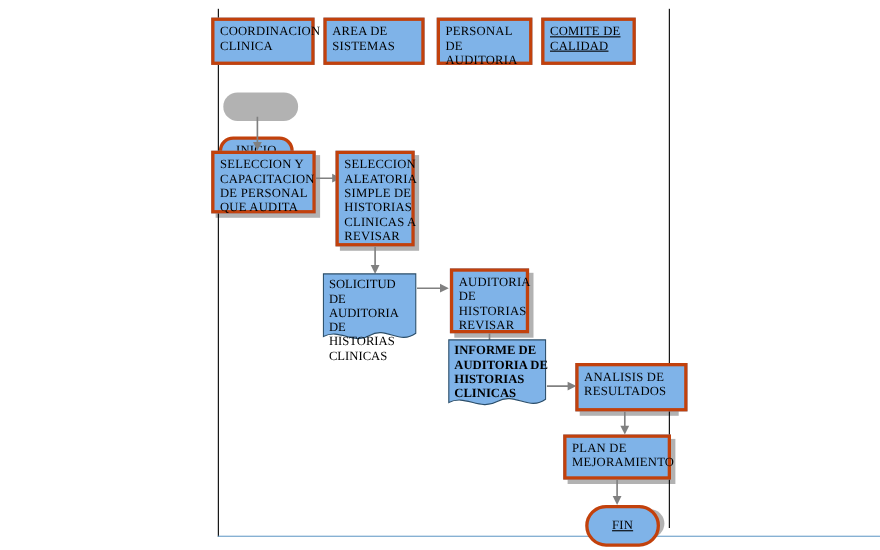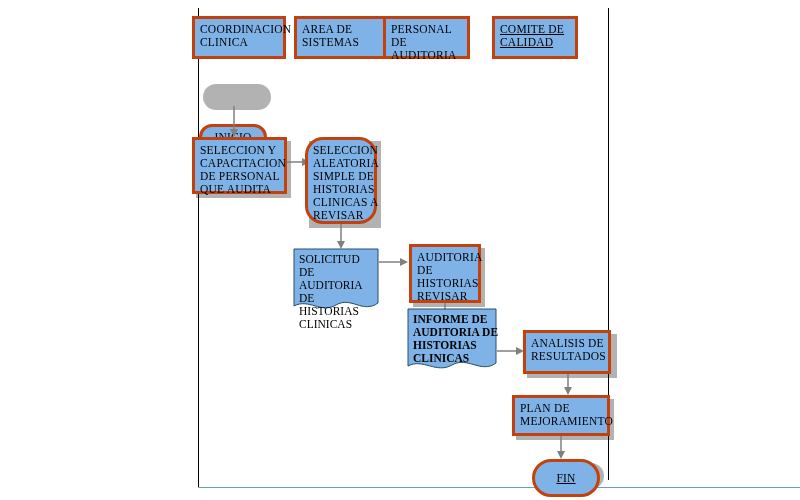--- a/index.html
+++ b/index.html
@@ -87,21 +87,21 @@
   <div class="swimlane-line" style="left:198px; top:8px; height:480px;"></div>
   <div class="swimlane-line" style="left:608px; top:8px; height:472px;"></div>
   <div class="baseline" style="left:198px; top:487px; width:610px;"></div>
 
   <div class="node header" style="left:192px; top:16px; width:94px; height:43px;">
     <span>COORDINACION CLINICA</span>
   </div>
   <div class="node header" style="left:294px; top:16px; width:92px; height:43px;">
     <span>AREA DE SISTEMAS</span>
   </div>
-  <div class="node header" style="left:383px; top:16px; width:87px; height:43px;">
+  <div class="node header" style="left:397px; top:16px; width:87px; height:43px;">
     <span>PERSONAL DE AUDITORIA</span>
   </div>
   <div class="node header" style="left:492px; top:16px; width:86px; height:43px;text-decoration:underline;">
     <span>COMITE DE CALIDAD</span>
   </div>
 
   <div class="shadow" style="left:203px; top:84px; width:68px; height:26px; border-radius:14px;"></div>
   <div class="node terminator" style="left:199px; top:80px; width:68px; height:26px;margin-top:44px;">
     <span>INICIO</span>
   </div>
@@ -119,21 +119,21 @@
   </div>
 
   <div class="arrow" style="left:287px; top:155px; width:24px; height:14px;">
     <svg width="24" height="14" viewBox="0 0 24 14">
       <line x1="0" y1="7" x2="16" y2="7" stroke="#808080" stroke-width="1.5"></line>
       <polygon points="23,7 15,3 15,11" fill="#808080"></polygon>
     </svg>
   </div>
 
   <div class="shadow" style="left:309px; top:141px; width:72px; height:87px;"></div>
-  <div class="node" style="left:305px; top:137px; width:72px; height:87px;border-radius:18px;">
+  <div class="node" style="left:305px; top:137px; width:72px; height:87px;">
     <span>SELECCION ALEATORIA SIMPLE DE HISTORIAS CLINICAS A REVISAR</span>
   </div>
 
   <div class="arrow" style="left:333px; top:224px; width:16px; height:26px;">
     <svg width="16" height="26" viewBox="0 0 16 26">
       <line x1="8" y1="0" x2="8" y2="18" stroke="#808080" stroke-width="1.5"></line>
       <polygon points="8,25 4,17 12,17" fill="#808080"></polygon>
     </svg>
   </div>
 
@@ -171,21 +171,21 @@
   </div>
 
   <div class="arrow" style="left:497px; top:344px; width:28px; height:14px;">
     <svg width="28" height="14" viewBox="0 0 28 14">
       <line x1="0" y1="7" x2="20" y2="7" stroke="#808080" stroke-width="1.5"></line>
       <polygon points="27,7 19,3 19,11" fill="#808080"></polygon>
     </svg>
   </div>
 
   <div class="shadow" style="left:527px; top:334px; width:90px; height:44px;"></div>
-  <div class="node" style="left:523px; top:330px; width:88px; height:44px;">
+  <div class="node" style="left:523px; top:330px; width:102px; height:44px;">
     <span>ANALISIS DE RESULTADOS</span>
   </div>
 
   <div class="arrow" style="left:560px; top:374px; width:16px; height:22px;">
     <svg width="16" height="22" viewBox="0 0 16 22">
       <line x1="8" y1="0" x2="8" y2="14" stroke="#808080" stroke-width="1.5"></line>
       <polygon points="8,21 4,13 12,13" fill="#808080"></polygon>
     </svg>
   </div>
 

